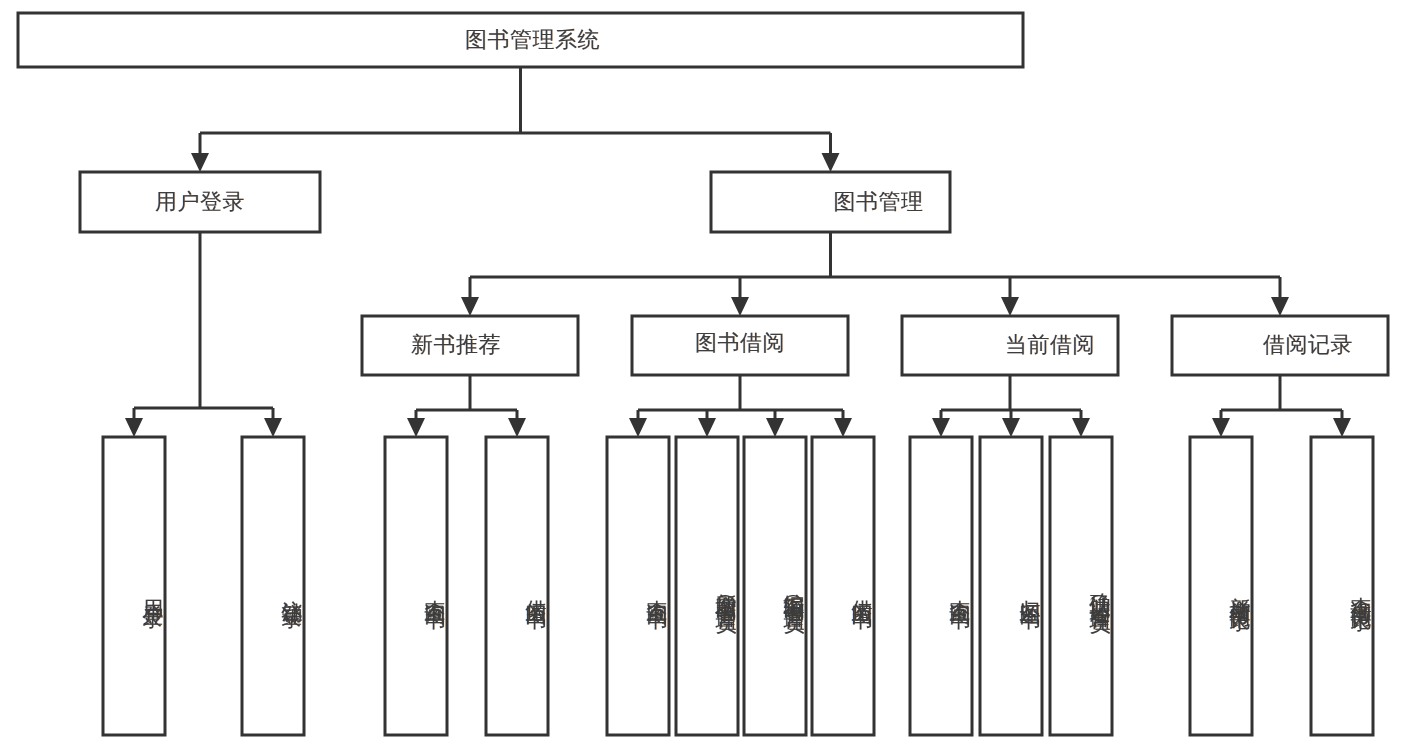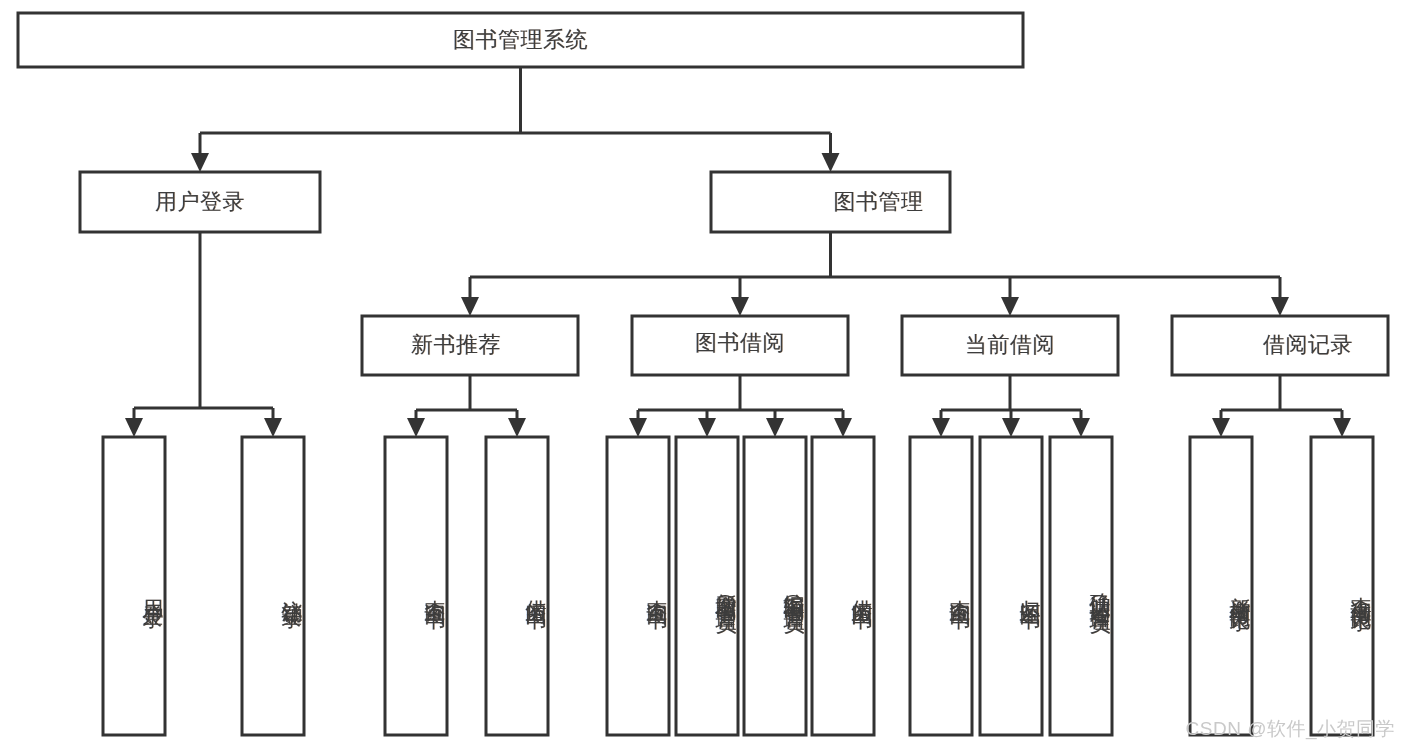--- a/index.html
+++ b/index.html
@@ -152,37 +152,36 @@
         <line x1="1280" y1="375" x2="1280" y2="410" class="connector-line"></line>
         <line x1="1221" y1="410" x2="1342" y2="410" class="connector-line"></line>
         <line x1="1221" y1="410" x2="1221" y2="421" class="connector-line"></line>
         <polygon points="1212,418 1230,418 1221,437" class="arrow-head"></polygon>
         <line x1="1342" y1="410" x2="1342" y2="421" class="connector-line"></line>
         <polygon points="1333,418 1351,418 1342,437" class="arrow-head"></polygon>
       </g>
   </svg>
 
   <div id="labels-layer">
-      <div class="node-label" style="left: 18px; top: 13px; width: 1005px; height: 54px;">图书管理系统</div>
+      <div class="node-label" style="left: 18px; top: 13px; width: 1005px; height: 54px; padding-left: 12px;">图书管理系统</div>
       <div class="node-label" style="left: 80px; top: 172px; width: 240px; height: 60px;">用户登录</div>
       <div class="node-label" style="left: 711px; top: 172px; width: 239px; height: 60px; padding-left: 48px;">图书管理</div>
       <div class="node-label" style="left: 362px; top: 316px; width: 188px; height: 59px;">新书推荐</div>
       <div class="node-label" style="left: 632px; top: 316px; width: 216px; height: 54px;">图书借阅</div>
-      <div class="node-label" style="left: 902px; top: 316px; width: 216px; height: 59px;">当前借阅</div>
+      <div class="node-label" style="left: 942px; top: 316px; width: 216px; height: 59px;">当前借阅</div>
       <div class="node-label" style="left: 1208px; top: 316px; width: 200px; height: 59px;">借阅记录</div>
       <div class="node-label vertical" style="left: 103px; top: 437px; width: 62px; height: 298px;">用户登录</div>
       <div class="node-label vertical" style="left: 242px; top: 437px; width: 62px; height: 298px;">注销登录</div>
       <div class="node-label vertical" style="left: 385px; top: 437px; width: 62px; height: 298px;">查询图书</div>
       <div class="node-label vertical" style="left: 486px; top: 437px; width: 62px; height: 298px;">借阅图书</div>
       <div class="node-label vertical" style="left: 607px; top: 437px; width: 62px; height: 298px;">查询图书</div>
       <div class="node-label vertical" style="left: 676px; top: 437px; width: 62px; height: 298px;">新增图书（管理员）</div>
       <div class="node-label vertical" style="left: 744px; top: 437px; width: 62px; height: 298px;">编辑图书（管理员）</div>
       <div class="node-label vertical" style="left: 812px; top: 437px; width: 62px; height: 298px;">借阅图书</div>
       <div class="node-label vertical" style="left: 910px; top: 437px; width: 62px; height: 298px;">查询图书</div>
       <div class="node-label vertical" style="left: 980px; top: 437px; width: 62px; height: 298px;">归还图书</div>
       <div class="node-label vertical" style="left: 1050px; top: 437px; width: 62px; height: 298px;">确认归还（管理员）</div>
       <div class="node-label vertical" style="left: 1190px; top: 437px; width: 62px; height: 298px;">新增借阅记录</div>
       <div class="node-label vertical" style="left: 1311px; top: 437px; width: 62px; height: 298px;">查询借阅记录</div>
     </div>
 
-  <div class="watermark">CSDN @软件_小贺同学</div>
 
 </div>
 
 </body></html>

